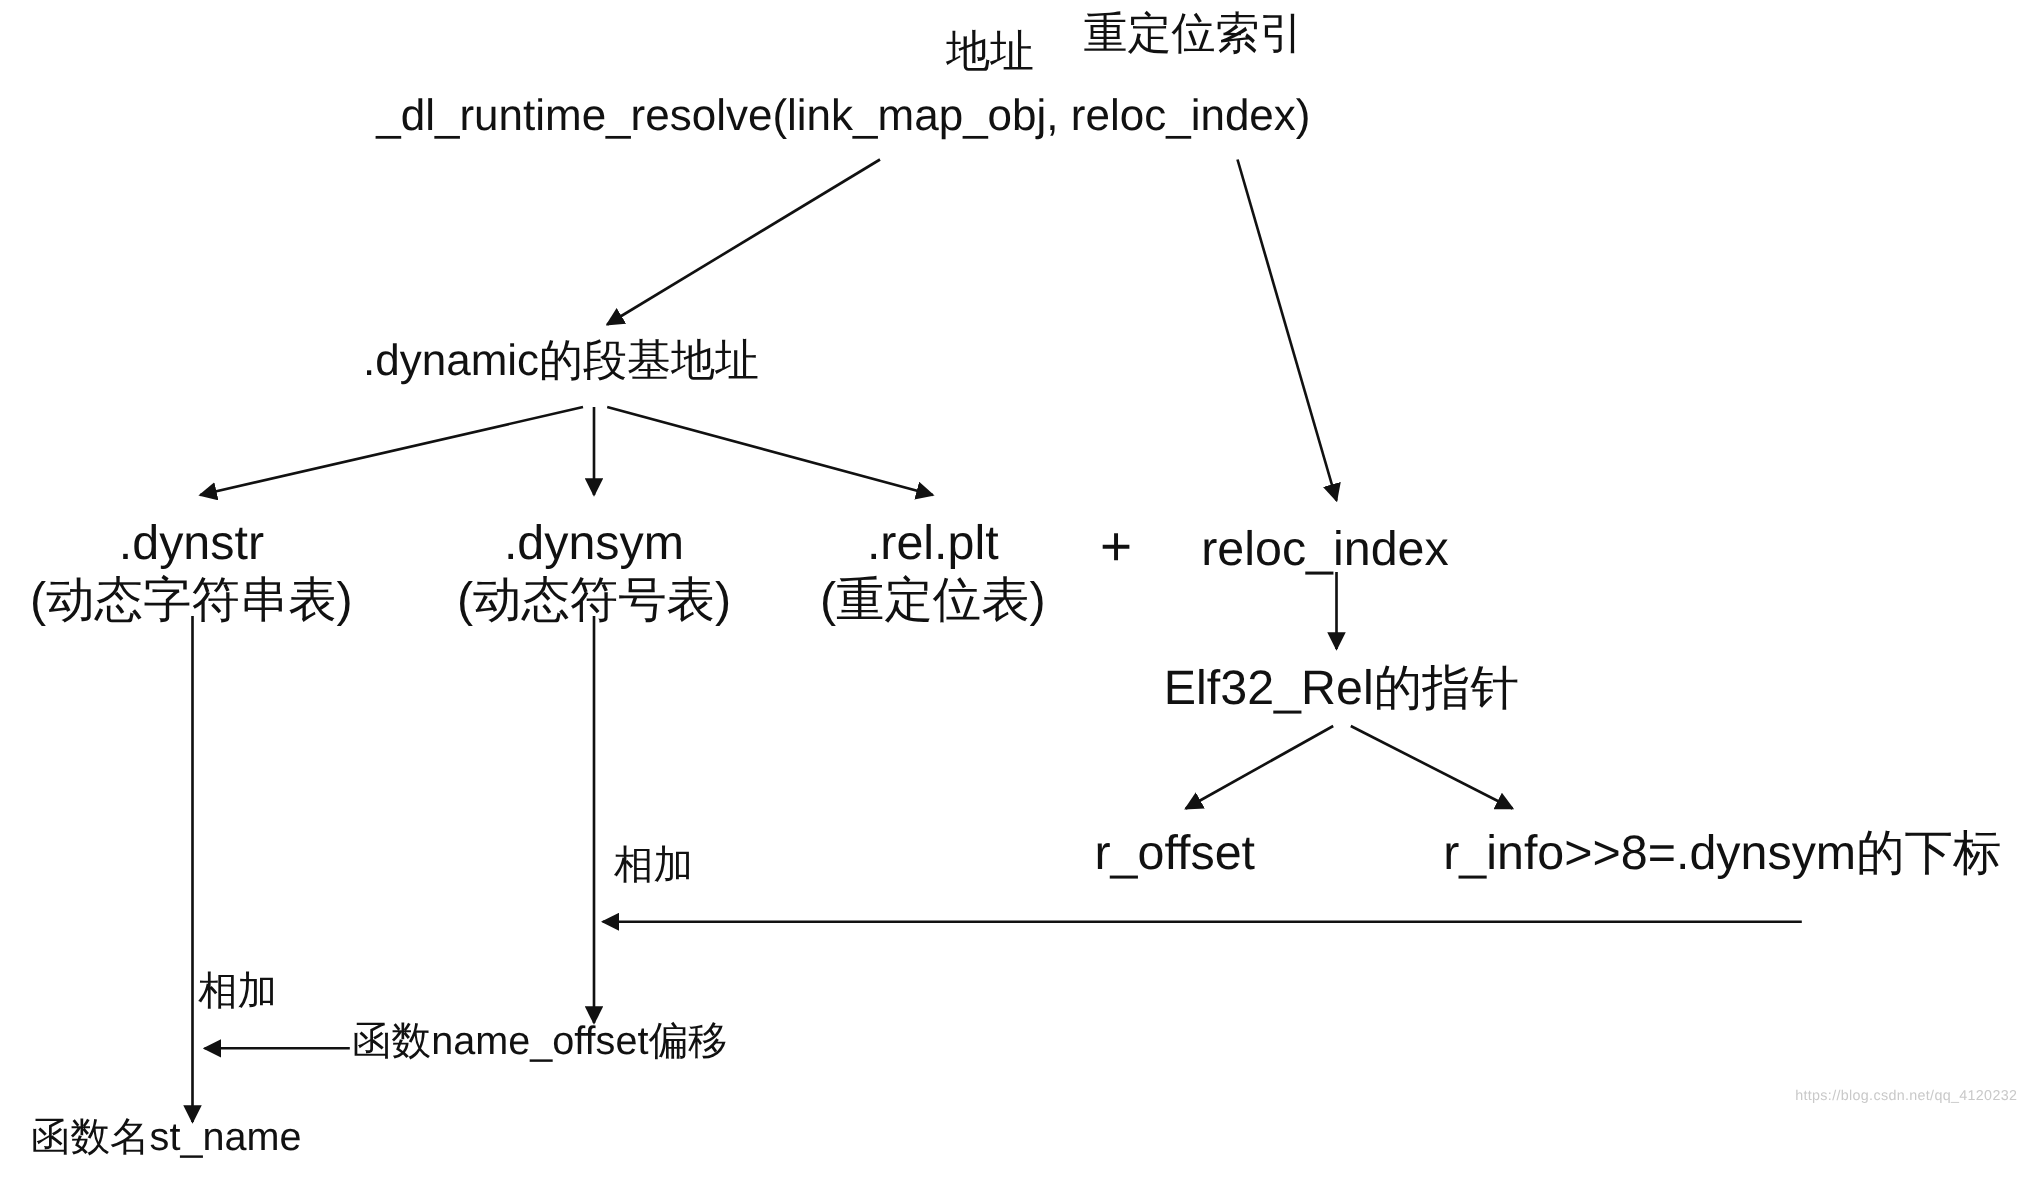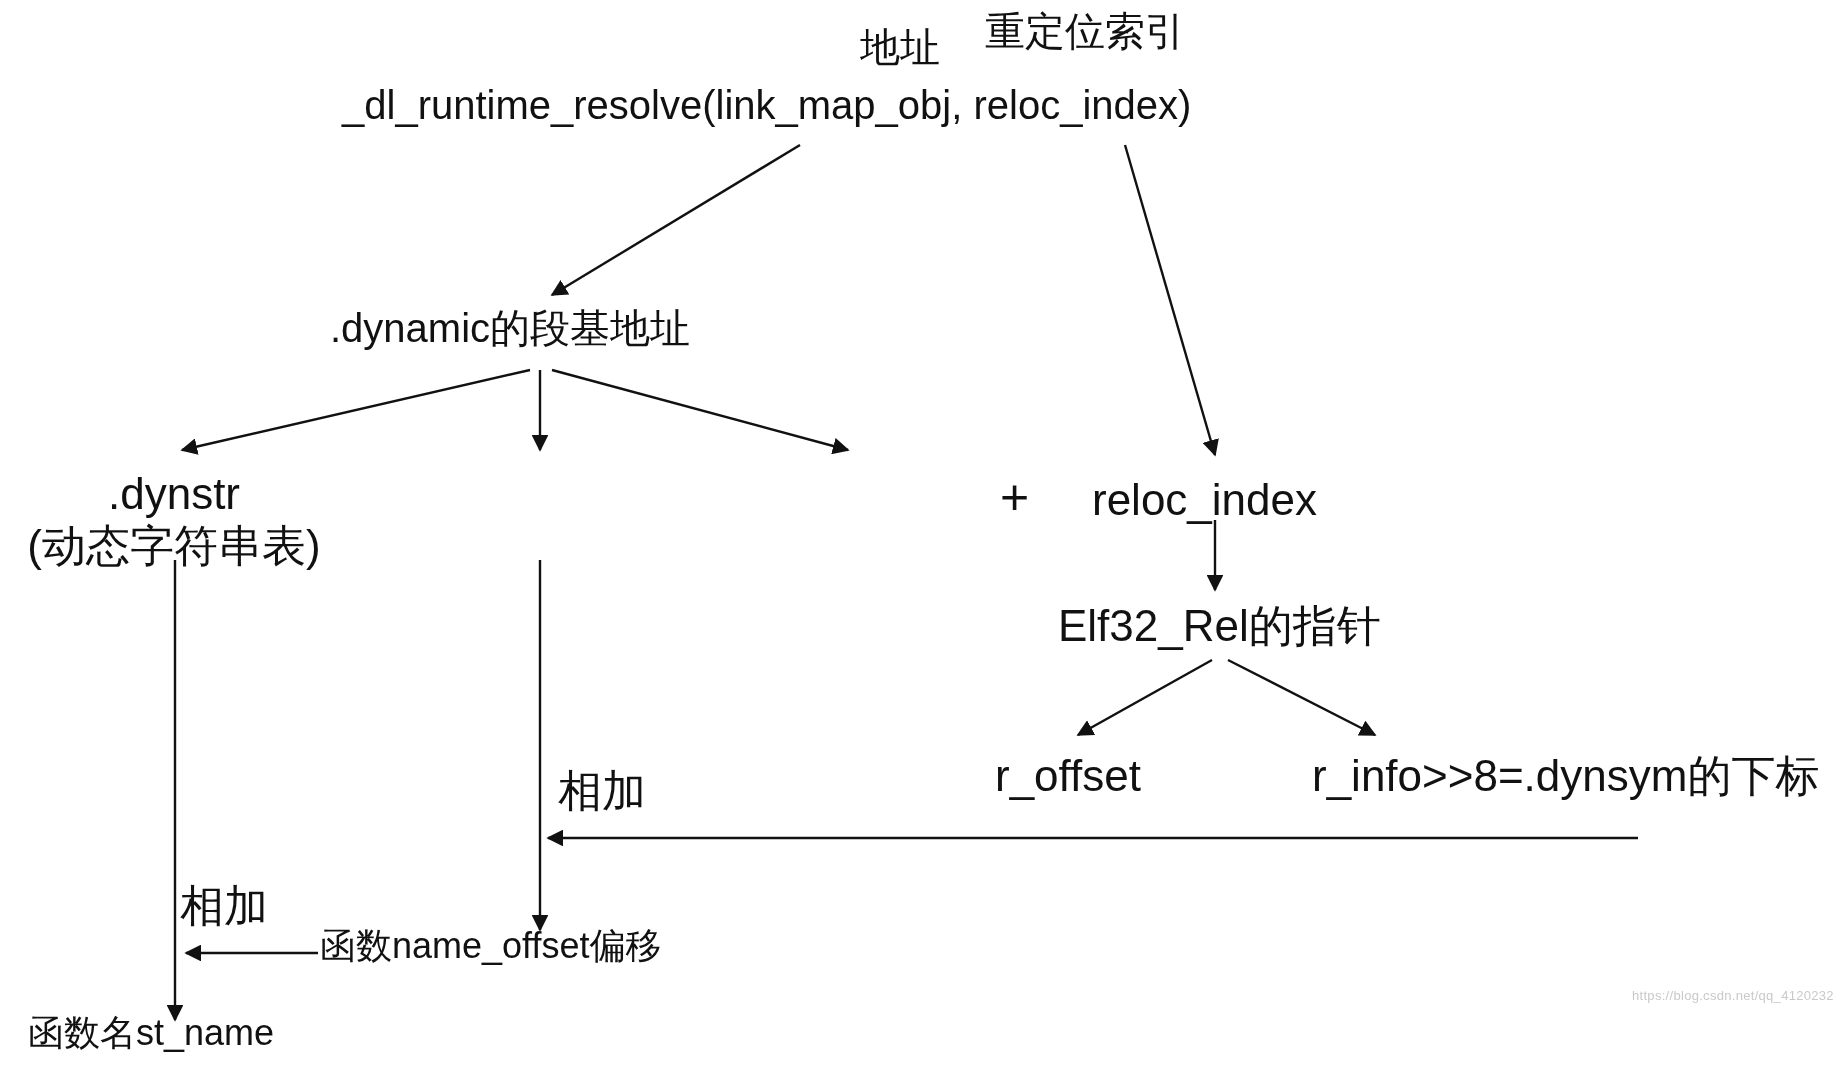--- a/index.html
+++ b/index.html
@@ -29,21 +29,21 @@
     position: absolute;
     white-space: nowrap;
     line-height: 1.18;
     color: #111111;
     font-weight: 400;
   }
   .n-title      { font-size: 40px; }
   .n-main       { font-size: 40px; }
   .n-sect       { font-size: 44px; text-align: center; }
   .n-plus       { font-size: 50px; }
-  .n-edge       { font-size: 44px; text-align: center; }
+  .n-edge       { font-size: 36px; text-align: center; }
   .n-small      { font-size: 36px; }
   .watermark {
     position: absolute;
     font-size: 13px;
     color: #c9c9c9;
     letter-spacing: 0.3px;
     white-space: nowrap;
   }
 </style>
 </head>
@@ -90,21 +90,29 @@
 
   <div class="node n-main" style="left:342px; top:82px;">_dl_runtime_resolve(link_map_obj, reloc_index)</div>
 
   <div class="node n-main" style="left:330px; top:305px;">.dynamic的段基地址</div>
 
   <div class="node n-sect" style="left:18px; top:468px; width:312px;">
     <div>.dynstr</div>
     <div>(动态字符串表)</div>
   </div>
 
+  <div class="node n-sect" style="left:390px; top:468px; width:300px;">
+    <div>.dynsym</div>
+    <div>(动态符号表)</div>
+  </div>
 
+  <div class="node n-sect" style="left:722px; top:468px; width:252px;">
+    <div>.rel.plt</div>
+    <div>(重定位表)</div>
+  </div>
 
   <div class="node n-plus" style="left:1000px; top:468px;">+</div>
 
   <div class="node n-sect" style="left:1092px; top:474px;">reloc_index</div>
 
   <div class="node n-sect" style="left:1058px; top:600px;">Elf32_Rel的指针</div>
 
   <div class="node n-sect" style="left:995px; top:750px;">r_offset</div>
 
   <div class="node n-sect" style="left:1312px; top:750px;">r_info&gt;&gt;8=.dynsym的下标</div>

